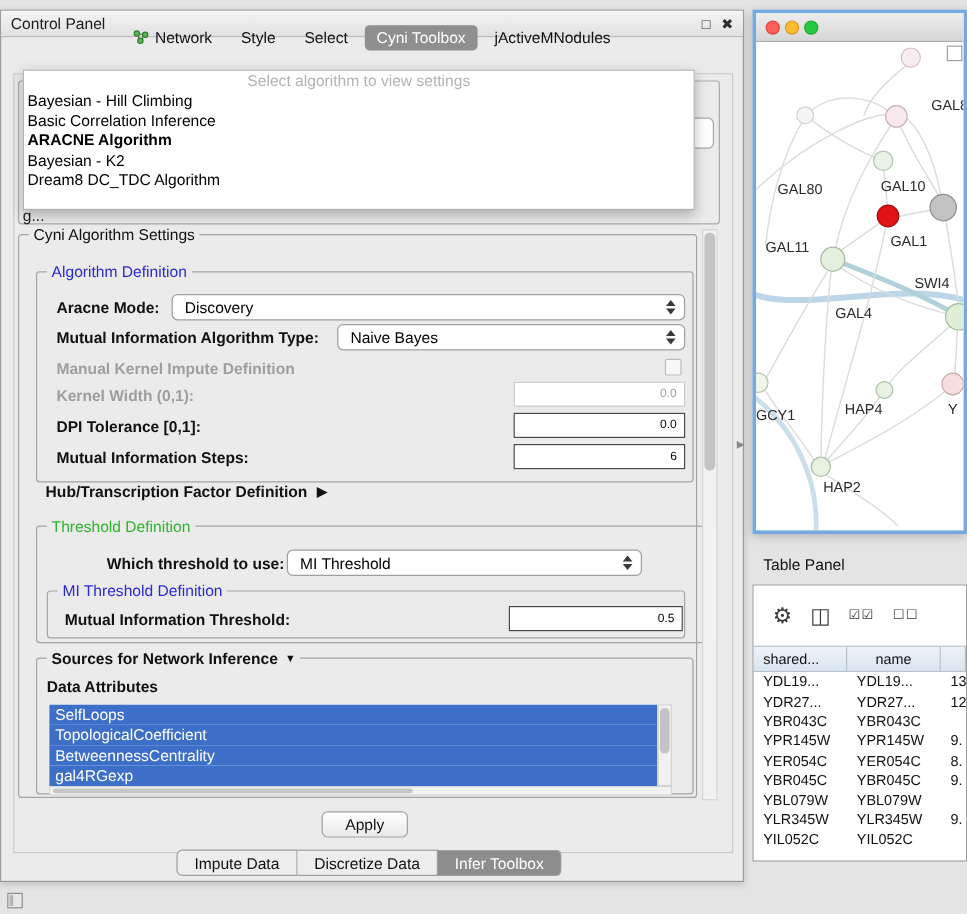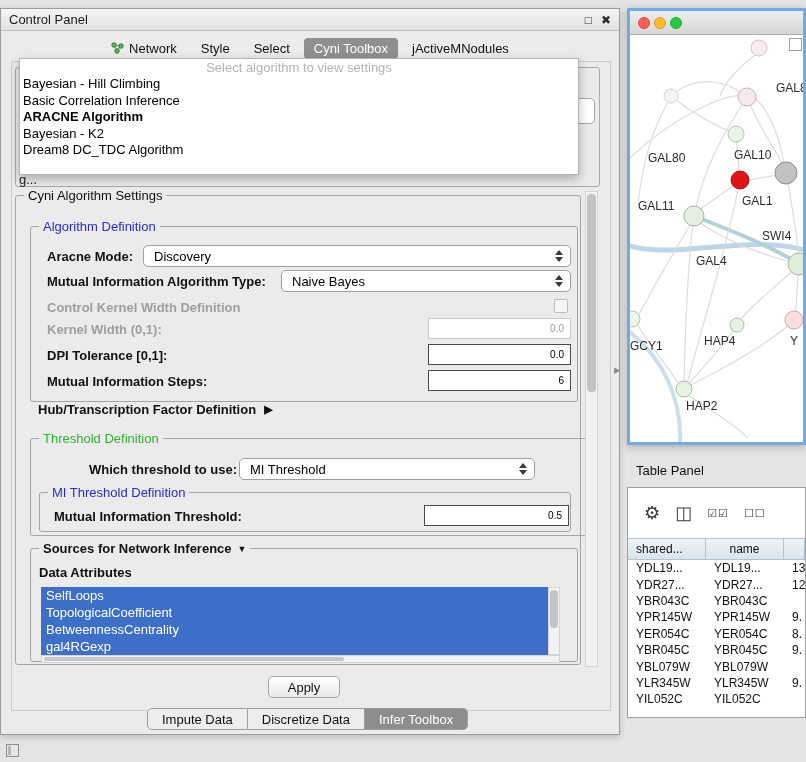--- a/index.html
+++ b/index.html
@@ -6,21 +6,21 @@
   html,body{width:806px;height:762px;}
   body{font-family:"Liberation Sans",sans-serif;background:#e4e4e4;position:relative;overflow:hidden;}
   #root{position:absolute;inset:0;}
 
   
   .control-panel{position:absolute;left:0;top:8px;width:620px;height:727px;background:#ebebeb;border:1px solid #9c9c9c;box-shadow:0 2px 6px rgba(0,0,0,.18);}
   .cp-titlebar{position:absolute;left:0;top:0;width:100%;height:22px;background:linear-gradient(#f5f5f5,#e1e1e1);border-bottom:1px solid #bdbdbd;display:flex;align-items:center;padding:0 8px;font-size:13px;color:#1c1c1c;}
   .cp-titlebar .spacer{flex:1;}
   .tb-icon{font-size:12px;color:#2e2e2e;margin-left:9px;cursor:default;line-height:1;}
 
-  .tabs-row{position:absolute;left:0;top:28px;width:100%;height:22px;display:flex;justify-content:center;align-items:center;gap:4px;}
+  .tabs-row{position:absolute;left:0;top:11px;width:100%;height:22px;display:flex;justify-content:center;align-items:center;gap:4px;}
   .tab{font-size:13px;color:#111;padding:3px 10px;border-radius:4px;display:flex;align-items:center;gap:5px;white-space:nowrap;}
   .tab.selected{background:#8f8f8f;color:#fff;}
 
   .content-inset{position:absolute;left:10px;top:52px;width:600px;height:650px;border:1px solid #cccccc;background:#ebebeb;}
 
   .combo-hidden{position:absolute;left:28px;top:89px;width:566px;height:26px;background:#fff;border:1px solid #a6a6a6;border-radius:5px;z-index:2;}
   .group-frag{position:absolute;left:14px;top:58px;width:585px;height:120px;border:1px solid #ababab;border-radius:3px;z-index:1;}
   .clipped-label{position:absolute;left:18px;top:163px;font-size:13px;color:#222;z-index:1;}
 
   .algo-popup{position:absolute;left:18px;top:49px;width:560px;height:117px;background:#ffffff;border:1px solid #b4b4b4;box-shadow:0 4px 10px rgba(0,0,0,.28);z-index:10;font-size:13px;overflow:hidden;}
@@ -177,21 +177,21 @@
 
         <span class="lbl" style="left:16px;top:47px;">Mutual Information Algorithm Type:</span>
         <div class="combo" style="left:250px;top:43px;width:290px;">
           <span>Naive Bayes</span>
           <span class="arrows">
               <i class="tri-up"></i>
               <i class="tri-down"></i>
             </span>
         </div>
 
-        <span class="lbl disabled" style="left:16px;top:73px;">Control Kernel Width Definition</span>
+        <span class="lbl disabled" style="left:16px;top:73px;">Manual Kernel Impute Definition</span>
         <span class="checkbox" style="left:523px;top:72px;"></span>
 
         <span class="lbl disabled" style="left:16px;top:95px;">Kernel Width (0,1):</span>
         <div class="tfield disabled" style="left:397px;top:91px;width:143px;">
             <span>0.0</span>
           </div>
 
         <span class="lbl" style="left:16px;top:121px;">DPI Tolerance [0,1]:</span>
         <div class="tfield" style="left:397px;top:117px;width:143px;">
             <span>0.0</span>

